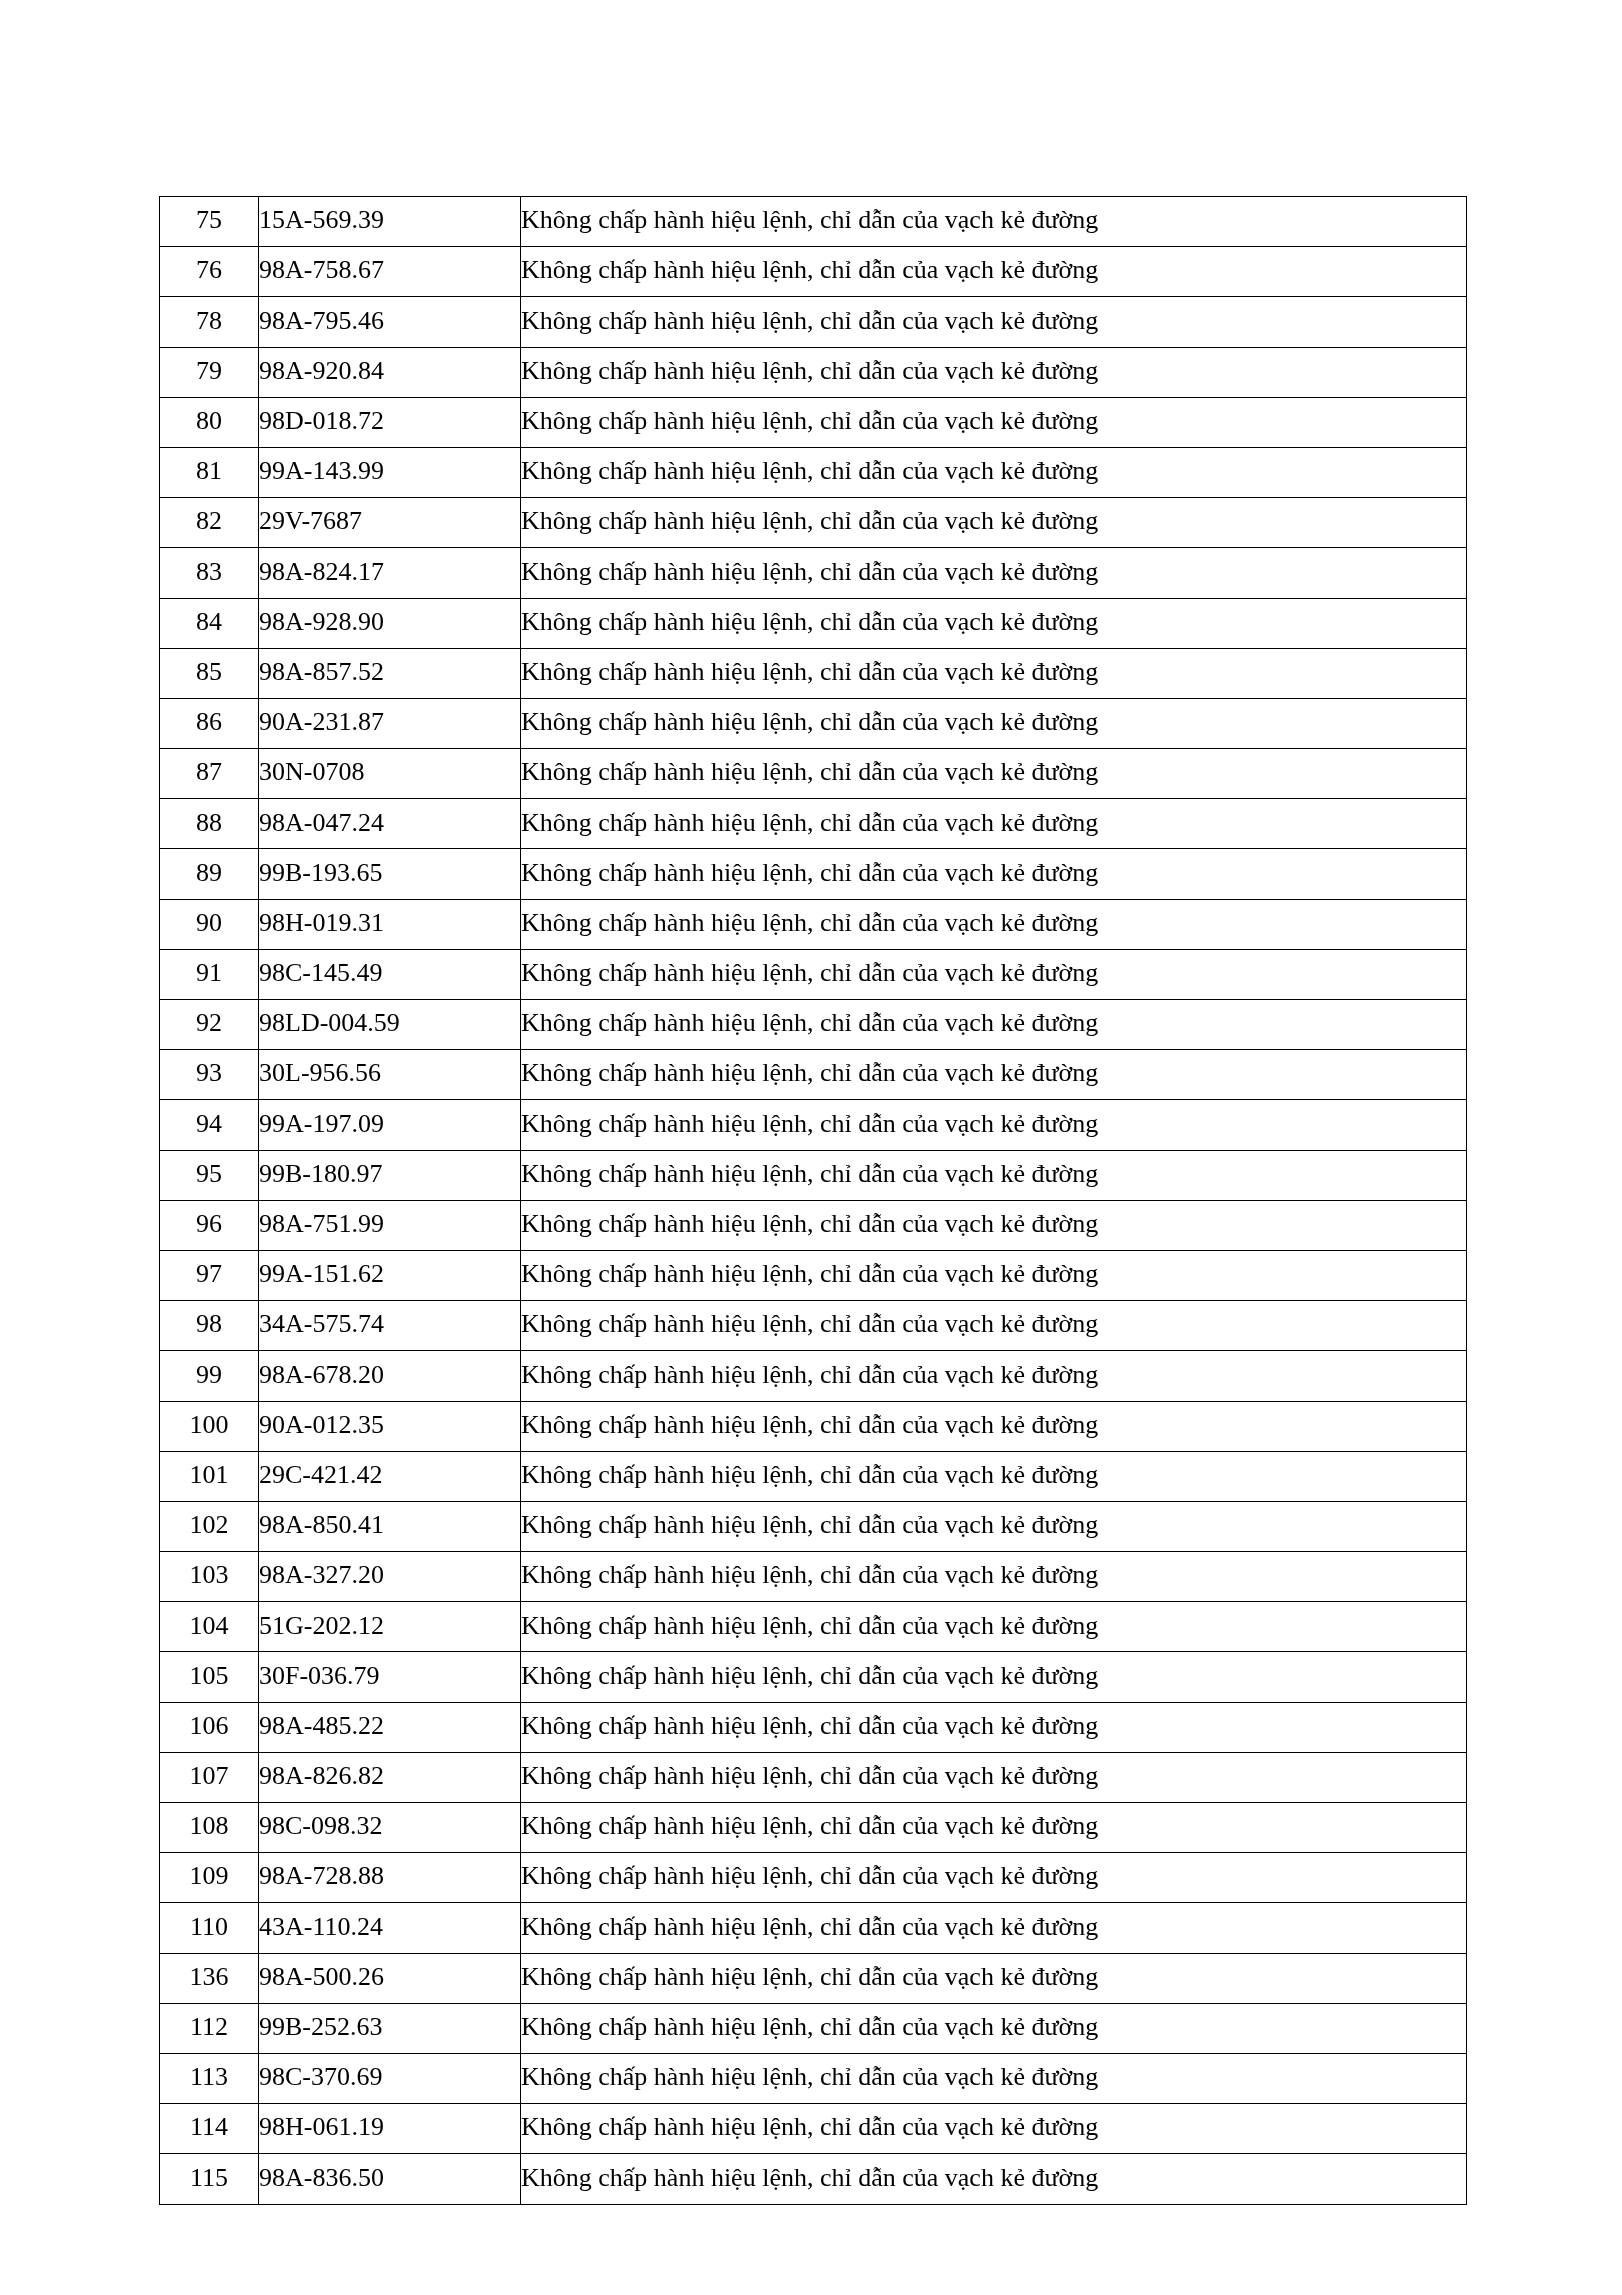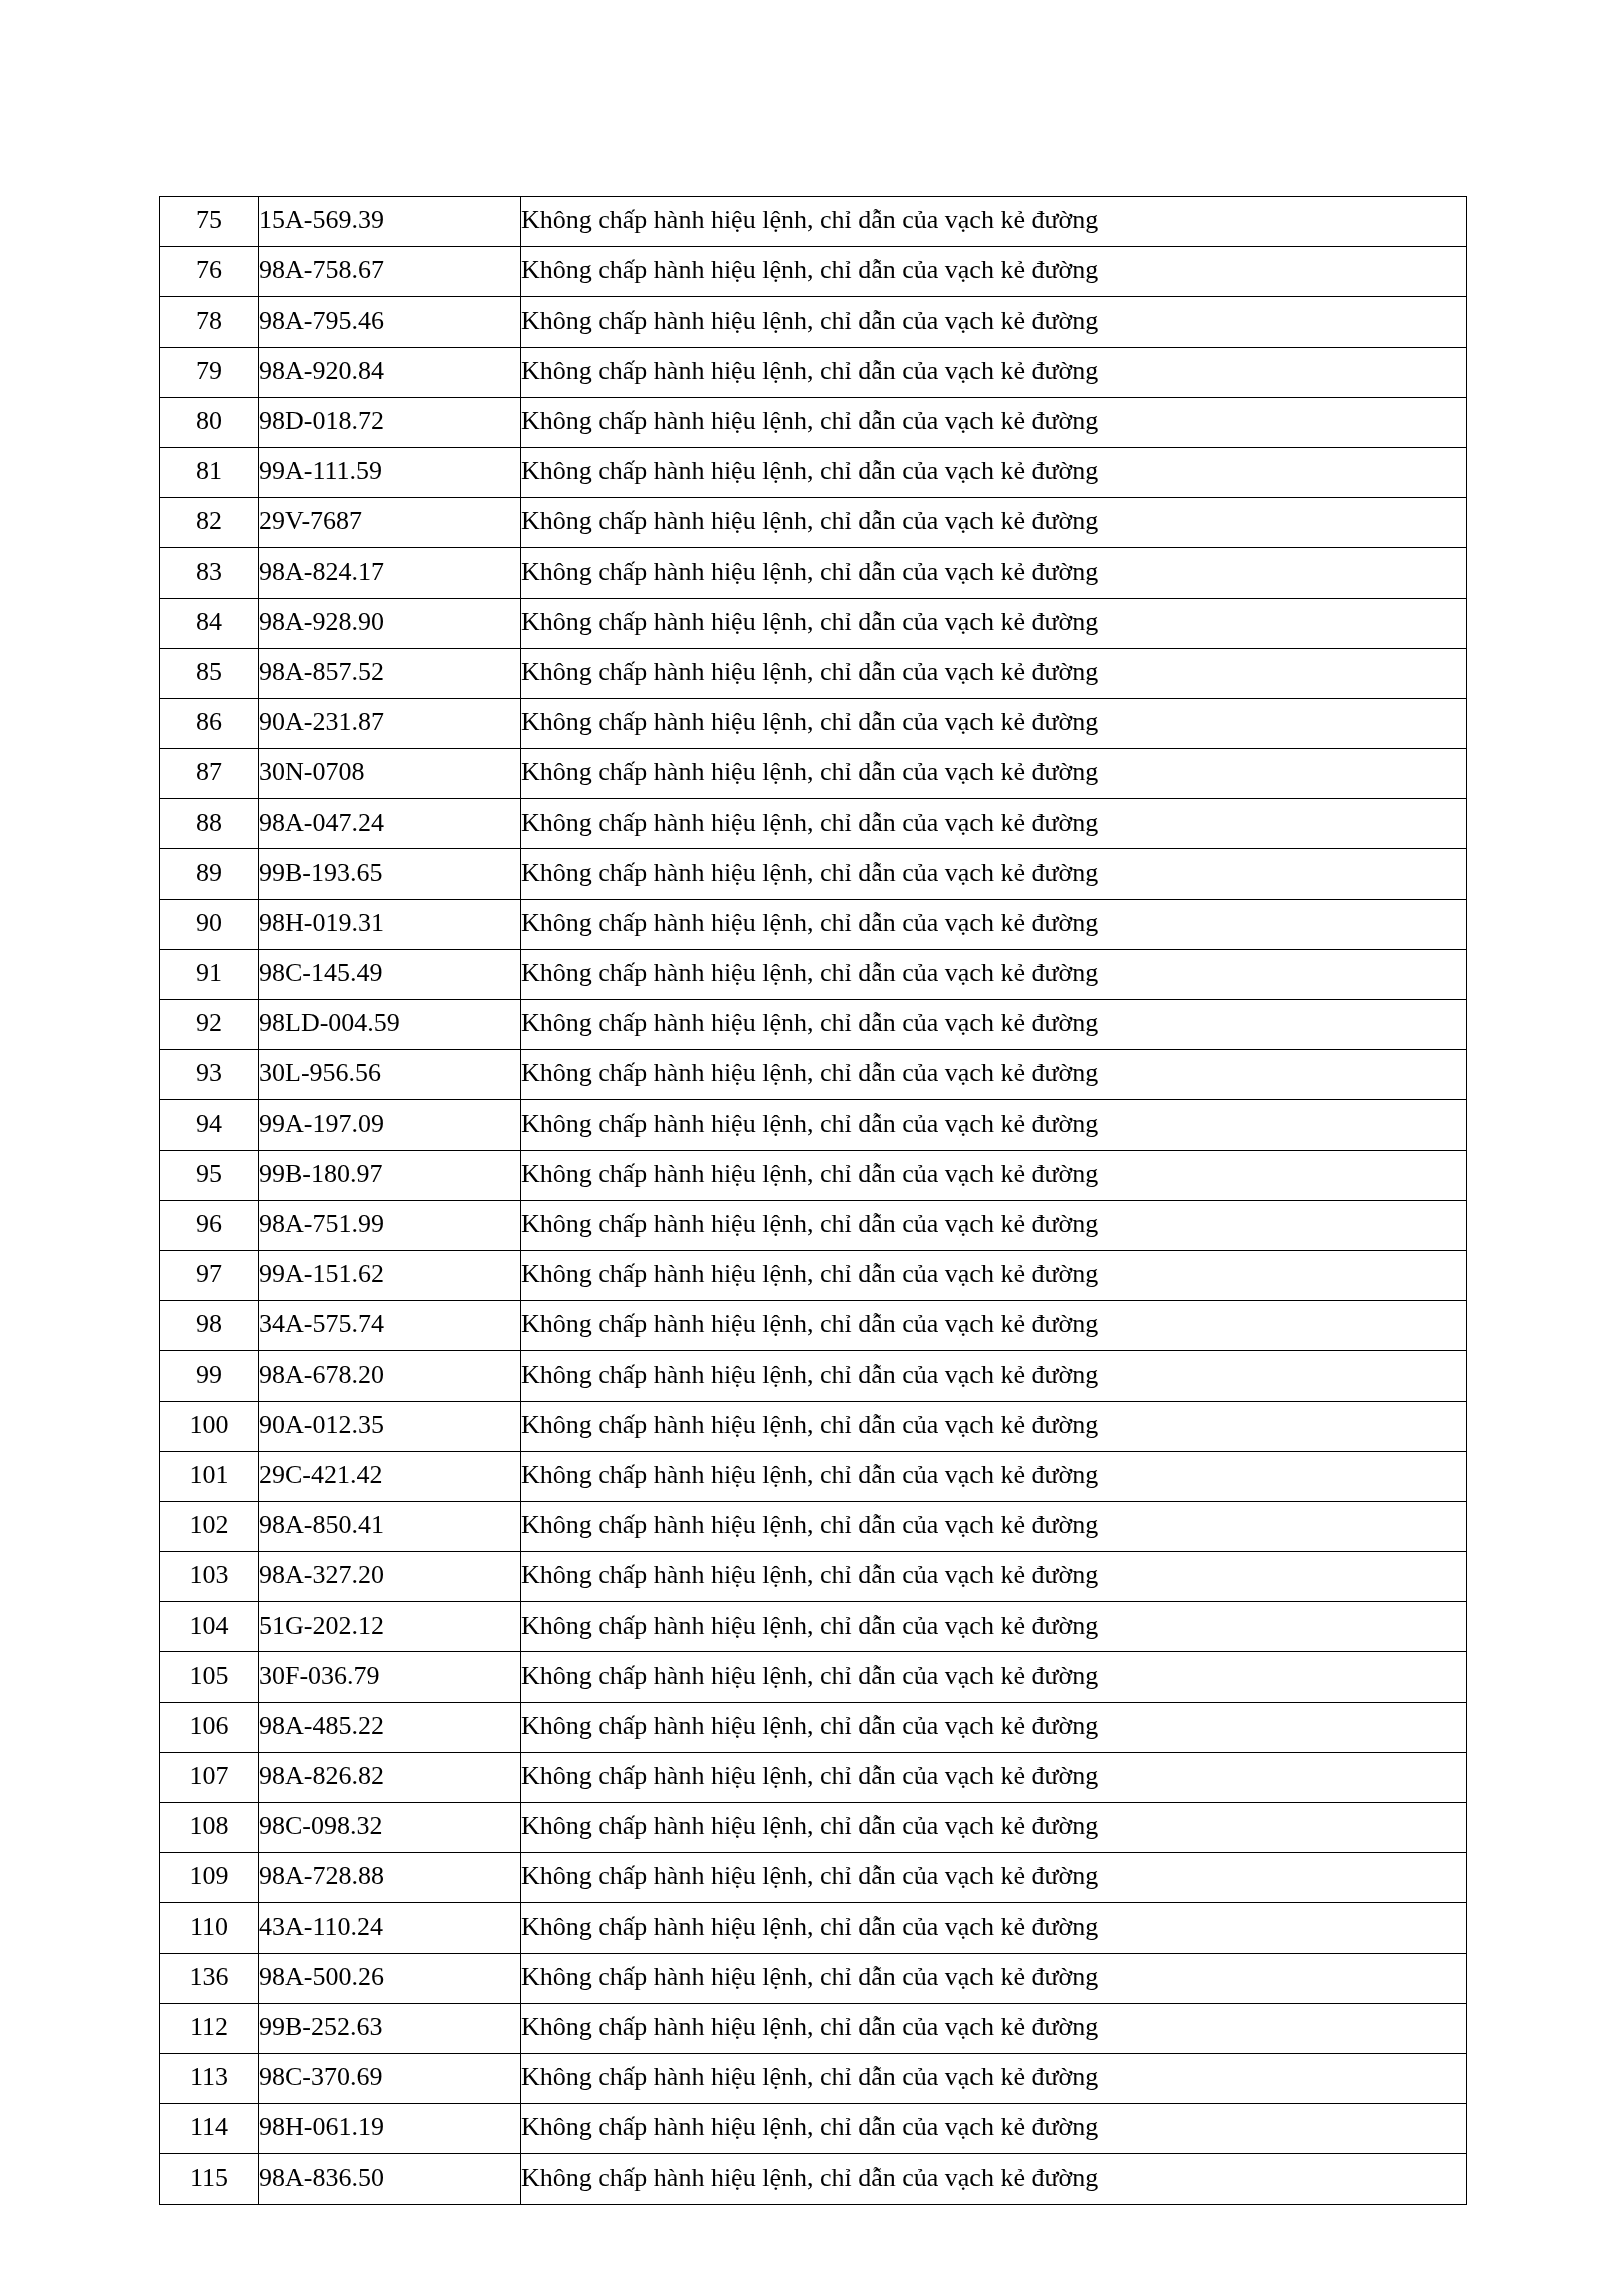--- a/index.html
+++ b/index.html
@@ -89,21 +89,21 @@
             <td class="plate">98A-920.84</td>
             <td class="desc">Không chấp hành hiệu lệnh, chỉ dẫn của vạch kẻ đường</td>
           </tr>
           <tr>
             <td class="stt">80</td>
             <td class="plate">98D-018.72</td>
             <td class="desc">Không chấp hành hiệu lệnh, chỉ dẫn của vạch kẻ đường</td>
           </tr>
           <tr>
             <td class="stt">81</td>
-            <td class="plate">99A-111.59</td>
+            <td class="plate">99A-143.99</td>
             <td class="desc">Không chấp hành hiệu lệnh, chỉ dẫn của vạch kẻ đường</td>
           </tr>
           <tr>
             <td class="stt">82</td>
             <td class="plate">29V-7687</td>
             <td class="desc">Không chấp hành hiệu lệnh, chỉ dẫn của vạch kẻ đường</td>
           </tr>
           <tr>
             <td class="stt">83</td>
             <td class="plate">98A-824.17</td>

